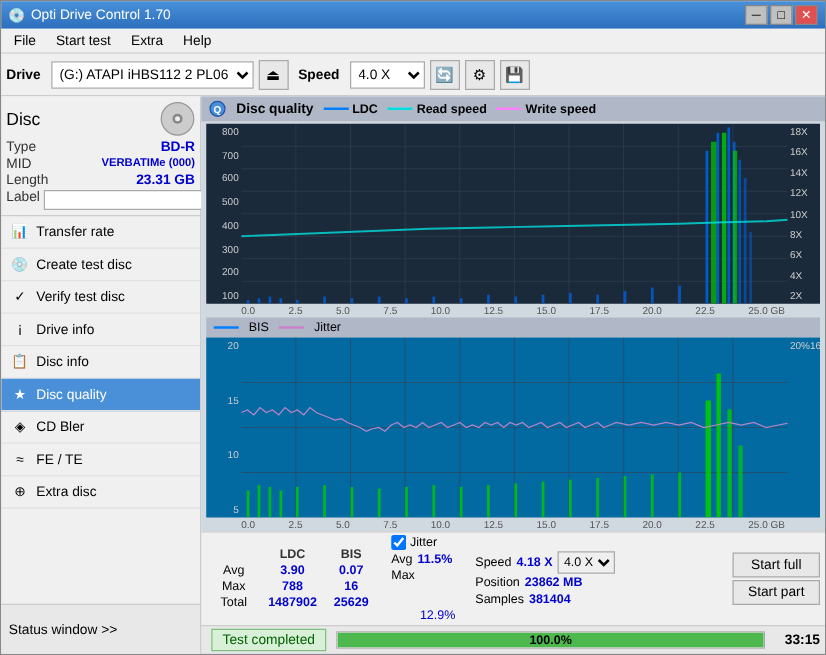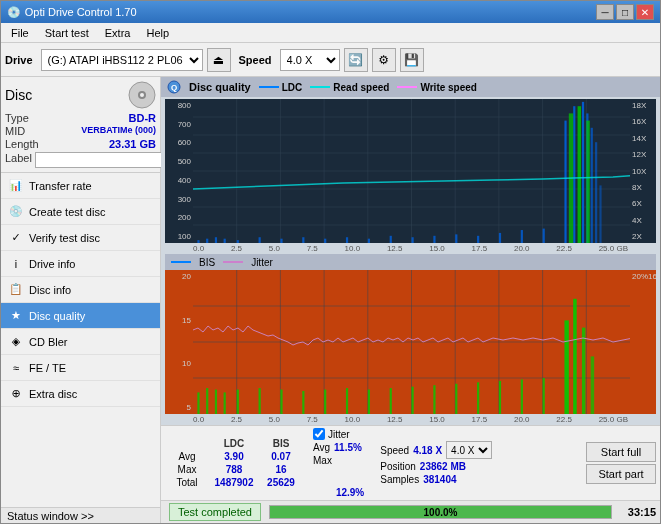--- a/index.html
+++ b/index.html
@@ -185,21 +185,21 @@
     .nav-icon {
       width: 14px;
       height: 14px;
       display: flex;
       align-items: center;
       justify-content: center;
       font-size: 11px;
     }
     .sidebar-footer {
       border-top: 1px solid #ccc;
-      height: 16px;
+      height: 40px;
       display: flex;
       align-items: center;
       padding: 0 6px;
       font-size: 11px;
       cursor: pointer;
       background: #e8e8e8;
       text-align: right;
     }
     .content-area {
       flex: 1;
@@ -546,21 +546,21 @@
         <span>25.0 GB</span>
       </div>
 
       <div style="background:#b0b8c8; height:16px; display:flex; align-items:center; padding:0 6px; font-size:10px; margin:0 4px; gap:8px;">
         <div style="width:20px; height:2px; background:#0080ff;"></div>
         <span>BIS</span>
         <div style="width:20px; height:2px; background:#cc80cc;"></div>
         <span>Jitter</span>
       </div>
 
-      <div style="flex:1; display:flex; position:relative; overflow:hidden; background:#c2410c; margin:0 4px 1px 4px;">
+      <div style="flex:1; display:flex; position:relative; overflow:hidden; background:#0369a1; margin:0 4px 1px 4px;">
 
         <div style="width:28px; display:flex; flex-direction:column; justify-content:space-between; padding:2px 2px; font-size:8px; color:#ccc; text-align:right;">
           <span>20</span>
           <span>15</span>
           <span>10</span>
           <span>5</span>
         </div>
 
         <div style="flex:1; position:relative;">
           <svg width="100%" height="100%" style="display:block;">
@@ -654,21 +654,21 @@
             <div style="display:flex; align-items:center; gap:3px; font-size:10px;">
               <input type="checkbox" checked="" style="width: 12px; height: 12px;">
               <span>Jitter</span>
             </div>
             <div style="font-size:10px; display:flex; gap:4px;">
               <span>Avg</span>
               <span style="color:#0000cc; font-weight:bold;">11.5%</span>
             </div>
             <div style="font-size:10px; display:flex; gap:4px;">
               <span>Max</span>
-              <span style="color:#0000cc; font-weight:bold;margin-top:32px;">12.9%</span>
+              <span style="color:#0000cc; font-weight:normal;margin-top:32px;">12.9%</span>
             </div>
           </div>
 
           <div style="display:flex; flex-direction:column; gap:2px; margin-left:6px;">
             <div style="font-size:10px; display:flex; gap:4px; align-items:center;">
               <span>Speed</span>
               <span style="color:#0000cc; font-weight:bold;">4.18 X</span>
               <select style="height:18px; font-size:10px; border:1px solid #aaa;">
                 <option>4.0 X</option>
               </select>

